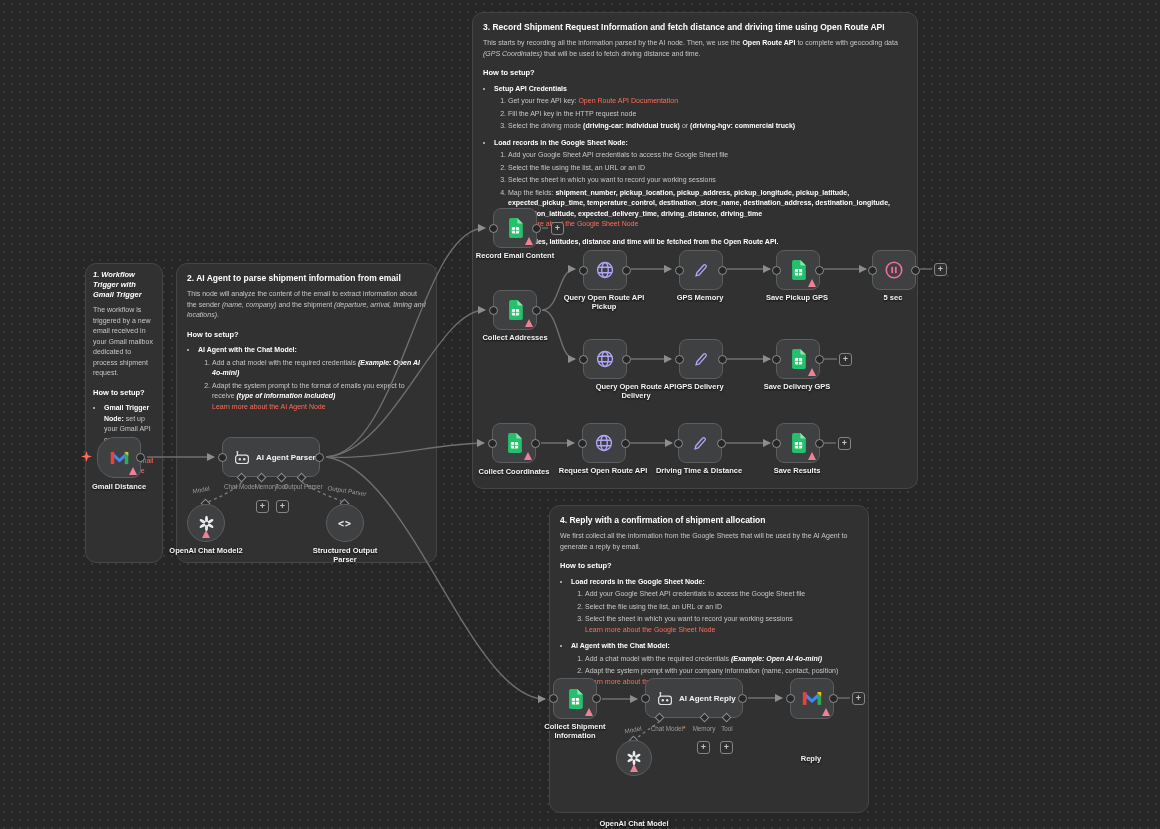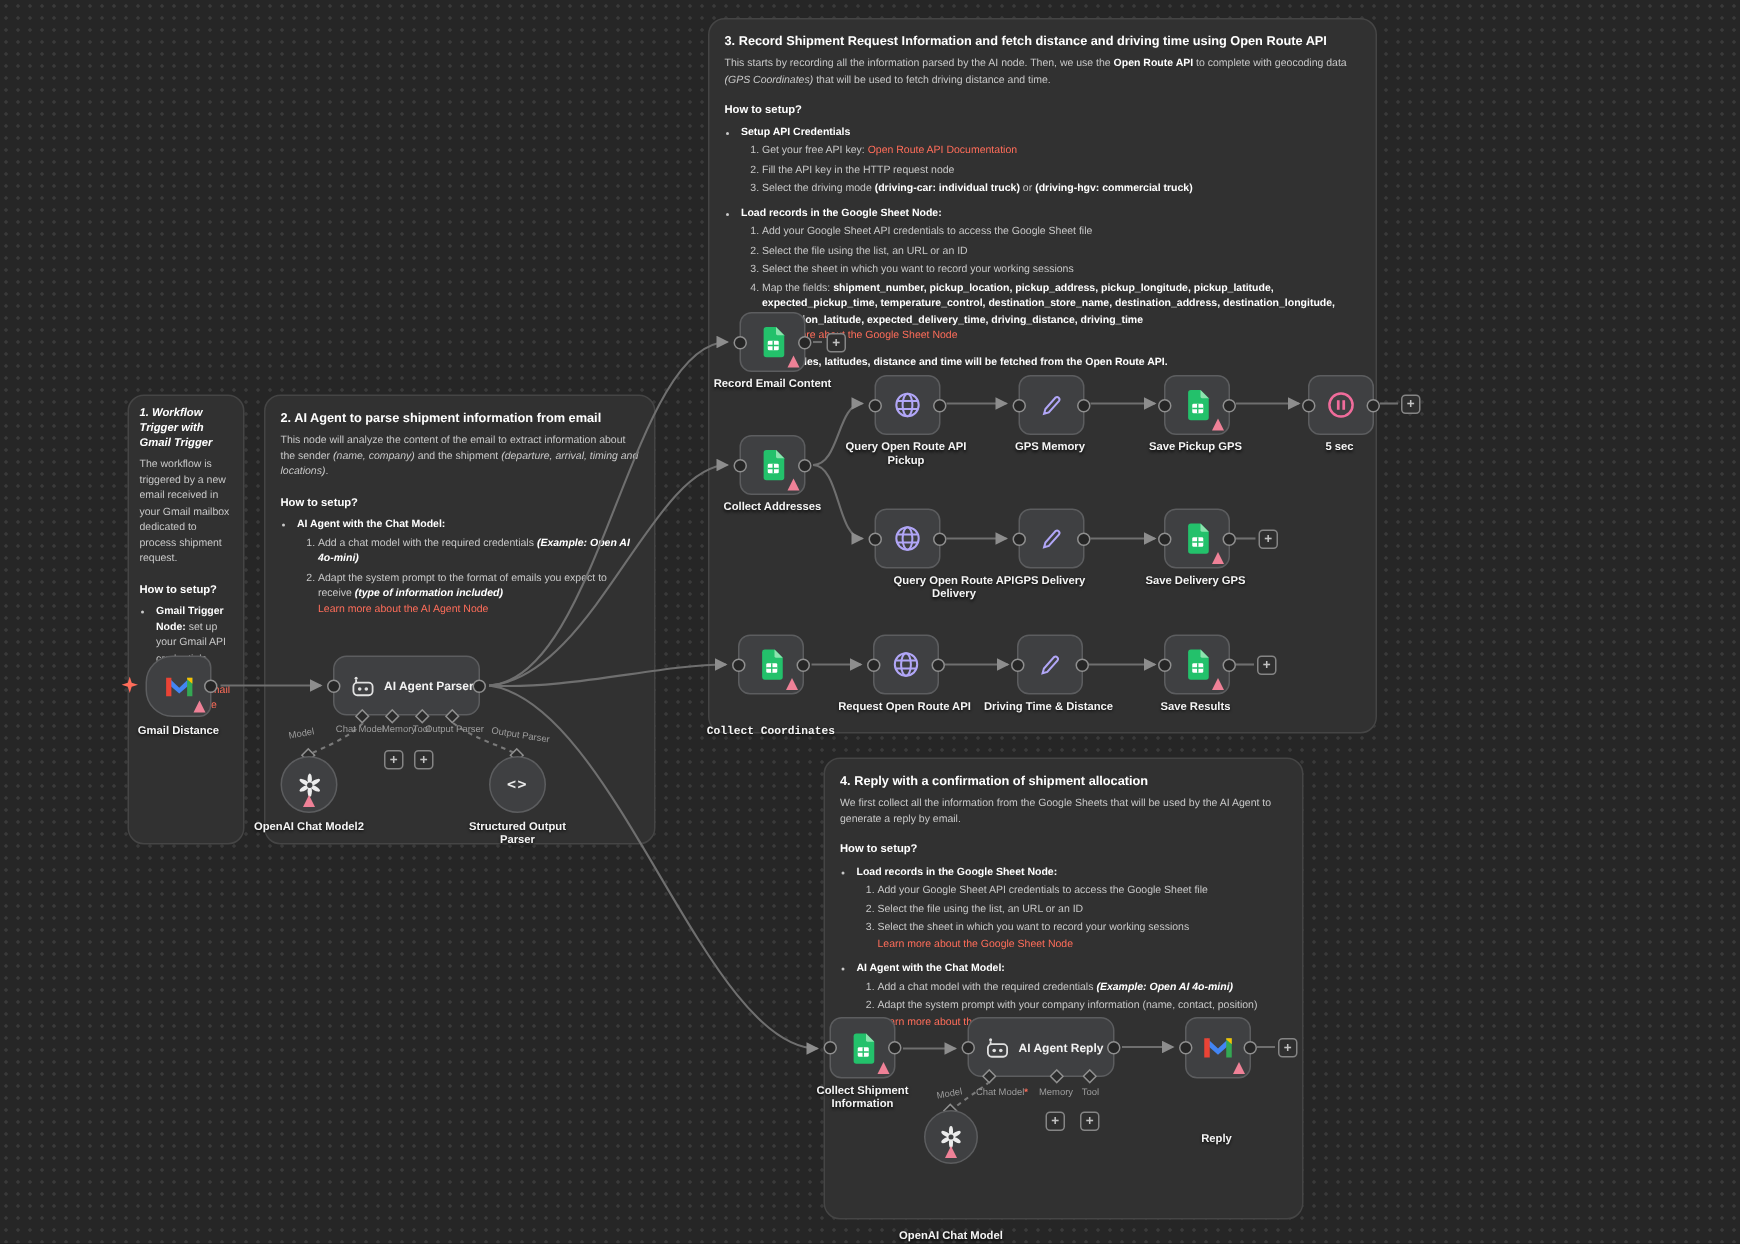--- a/index.html
+++ b/index.html
@@ -350,21 +350,21 @@
       <path d="M2 3 q0 -2 2 -2 h7 l6 6 v14 q0 2 -2 2 h-11 q-2 0 -2 -2 z" fill="#23c16b"></path>
       <path d="M11 1 l6 6 h-5 q-1 0 -1 -1 z" fill="#8ce3ae"></path>
       <rect x="5" y="11" width="8" height="7" rx="1" fill="#ffffff"></rect>
       <line x1="5" y1="14.5" x2="13" y2="14.5" stroke="#23c16b" stroke-width="1"></line>
       <line x1="9" y1="11" x2="9" y2="18" stroke="#23c16b" stroke-width="1"></line>
     </svg>
     <span class="ep in"></span>
     <span class="ep out"></span>
     <span class="warn"></span>
   </div>
-  <div class="nlabel" style="left:514px;top:484px;font-family:Liberation Mono, monospace;">Collect Coordinates</div>
+  <div class="nlabel" style="left:514px;top:467px;">Collect Coordinates</div>
 
   <div class="node sq" style="left:582px;top:423px;">
     <svg width="20" height="20" viewBox="0 0 22 22" fill="none" stroke="#b1a6f7" stroke-width="1.5">
       <circle cx="11" cy="11" r="8.2"></circle>
         <ellipse cx="11" cy="11" rx="3.6" ry="8.2"></ellipse>
       <path d="M3.4 8 h15.2 M3.4 14 h15.2"></path>
     </svg>
     <span class="ep in"></span>
     <span class="ep out"></span>
   </div>

